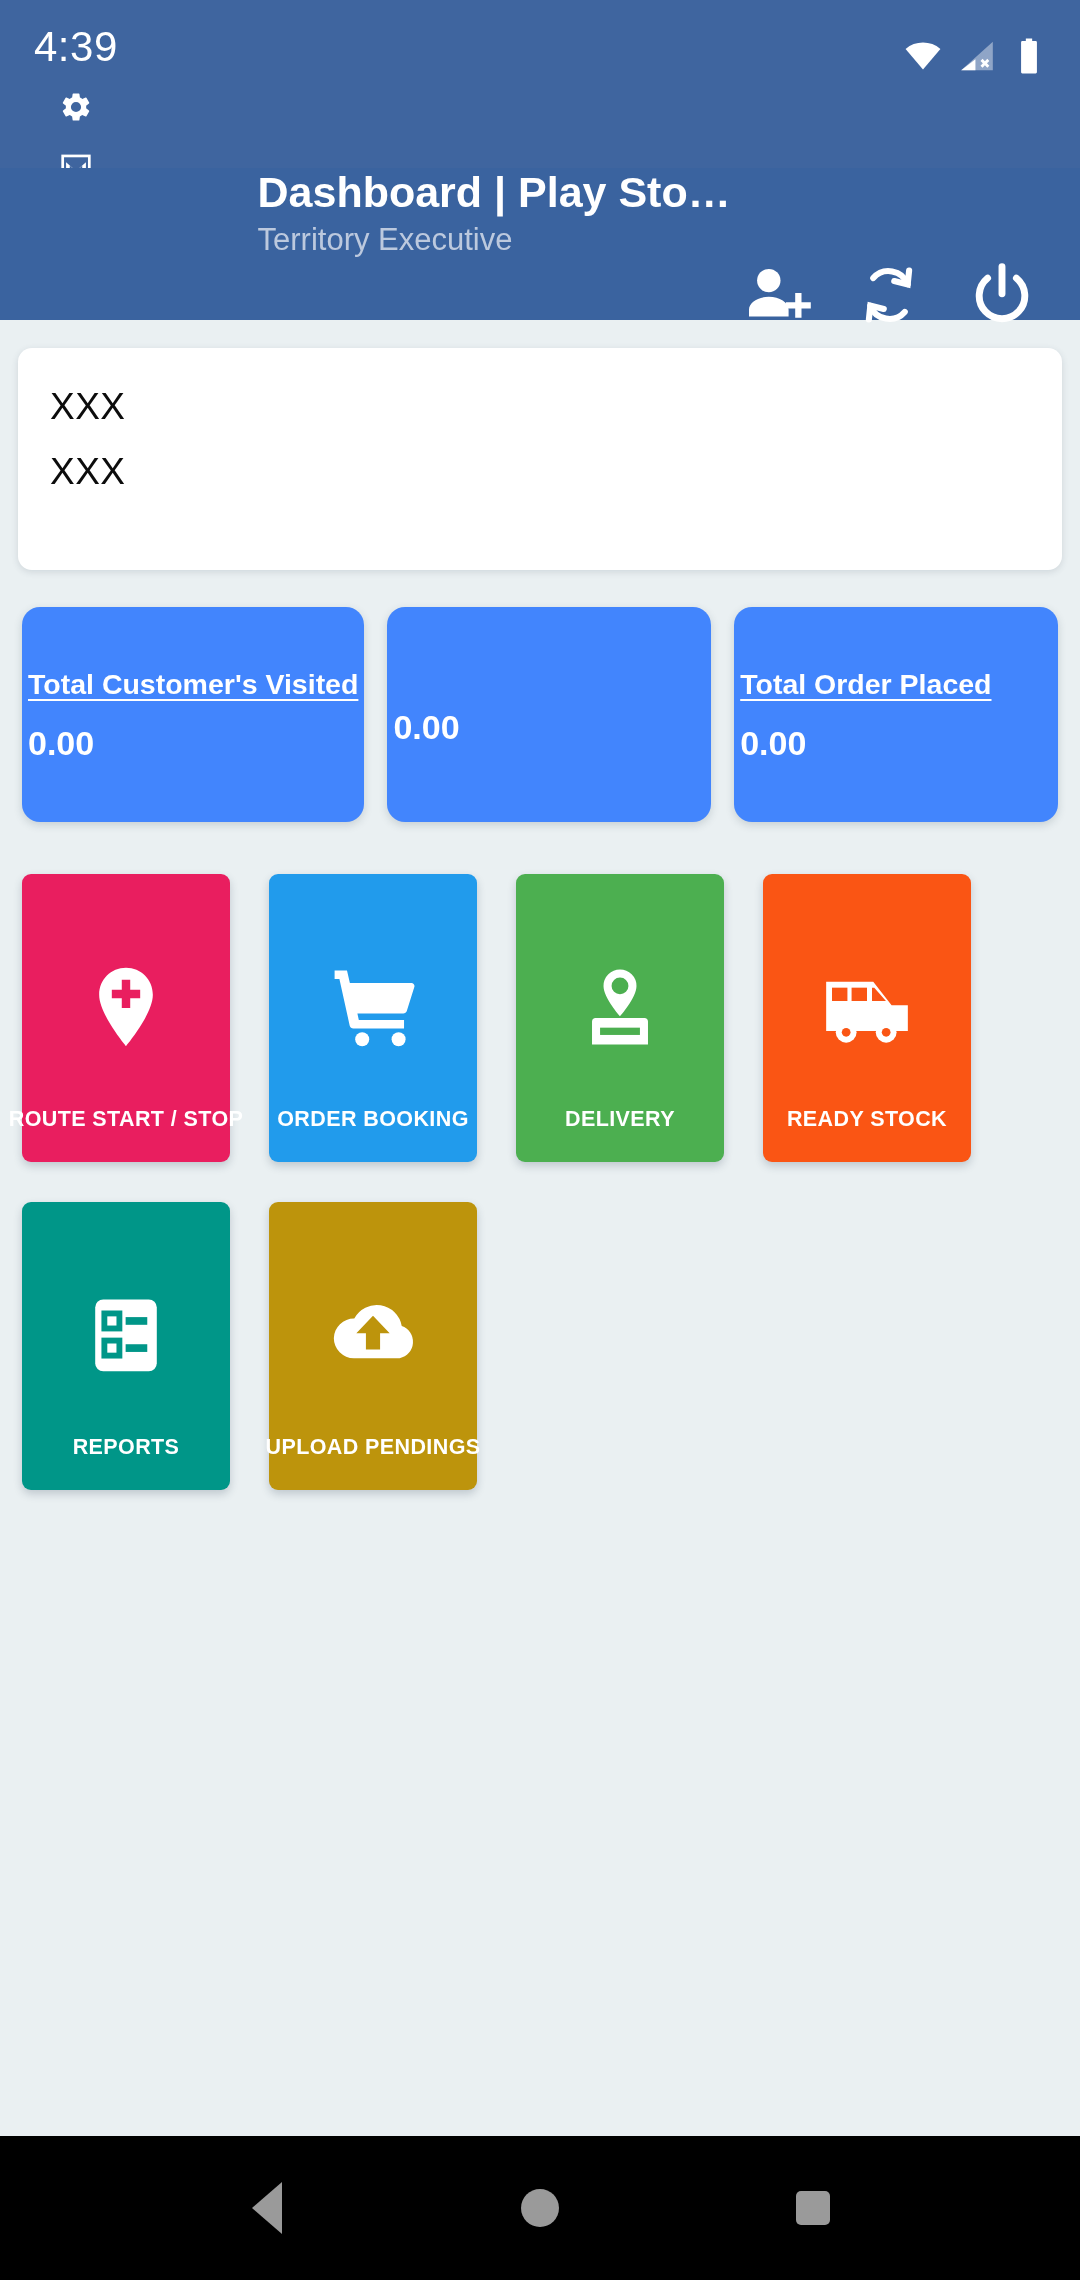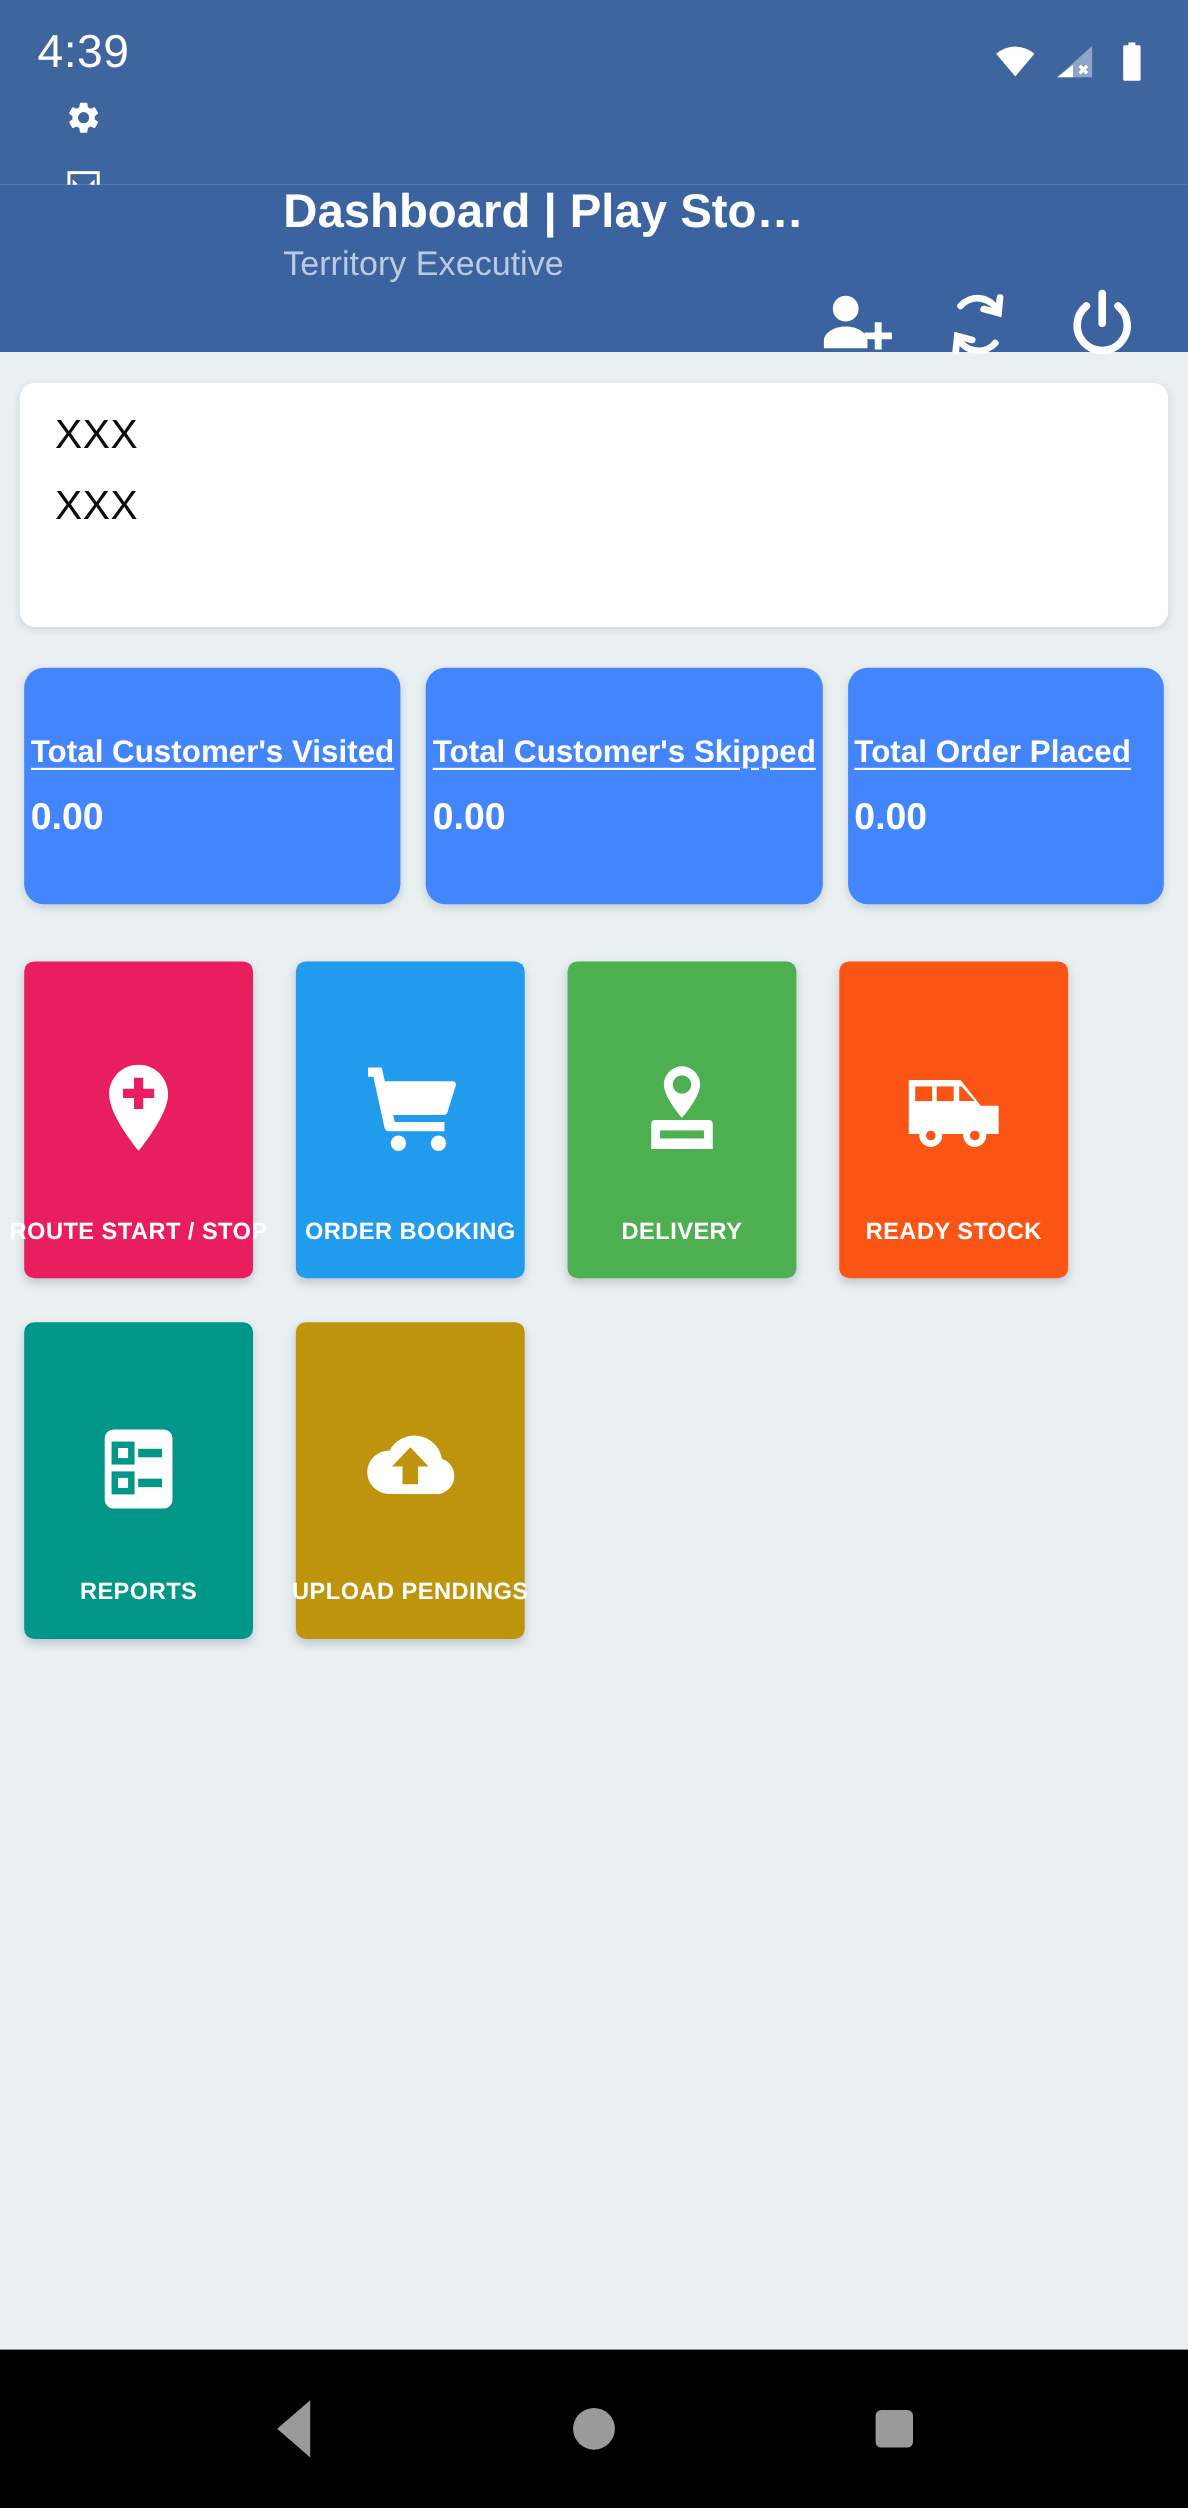--- a/index.html
+++ b/index.html
@@ -113,21 +113,21 @@
 
   
   .info-card {
     position: absolute;
     top: 348px; left: 18px;
     width: 1044px;
     height: 222px;
     background: #FFFFFF;
     border-radius: 14px;
     box-shadow: 0 2px 7px rgba(40,60,80,0.14);
-    padding: 28px 32px;
+    padding: 40px 32px;
   }
   .info-line {
     color: #0C0C0C;
     font-size: 37px;
     font-weight: 400;
     line-height: 1.0;
     letter-spacing: 0.5px;
   }
   .info-line + .info-line { margin-top: 28px; }
 
@@ -329,21 +329,20 @@
     <div class="info-line">XXX</div>
     <div class="info-line">XXX</div>
   </div>
 
   <div class="stats-row">
     <div class="stat-card">
       <span class="stat-title">Total Customer's Visited</span>
       <span class="stat-value">0.00</span>
     </div>
     <div class="stat-card">
-      <span class="stat-title">Total Customer's Skipped</span>
       <span class="stat-value">0.00</span>
     </div>
     <div class="stat-card">
       <span class="stat-title">Total Order Placed</span>
       <span class="stat-value">0.00</span>
     </div>
   </div>
 
   <div class="tiles-grid">
 

